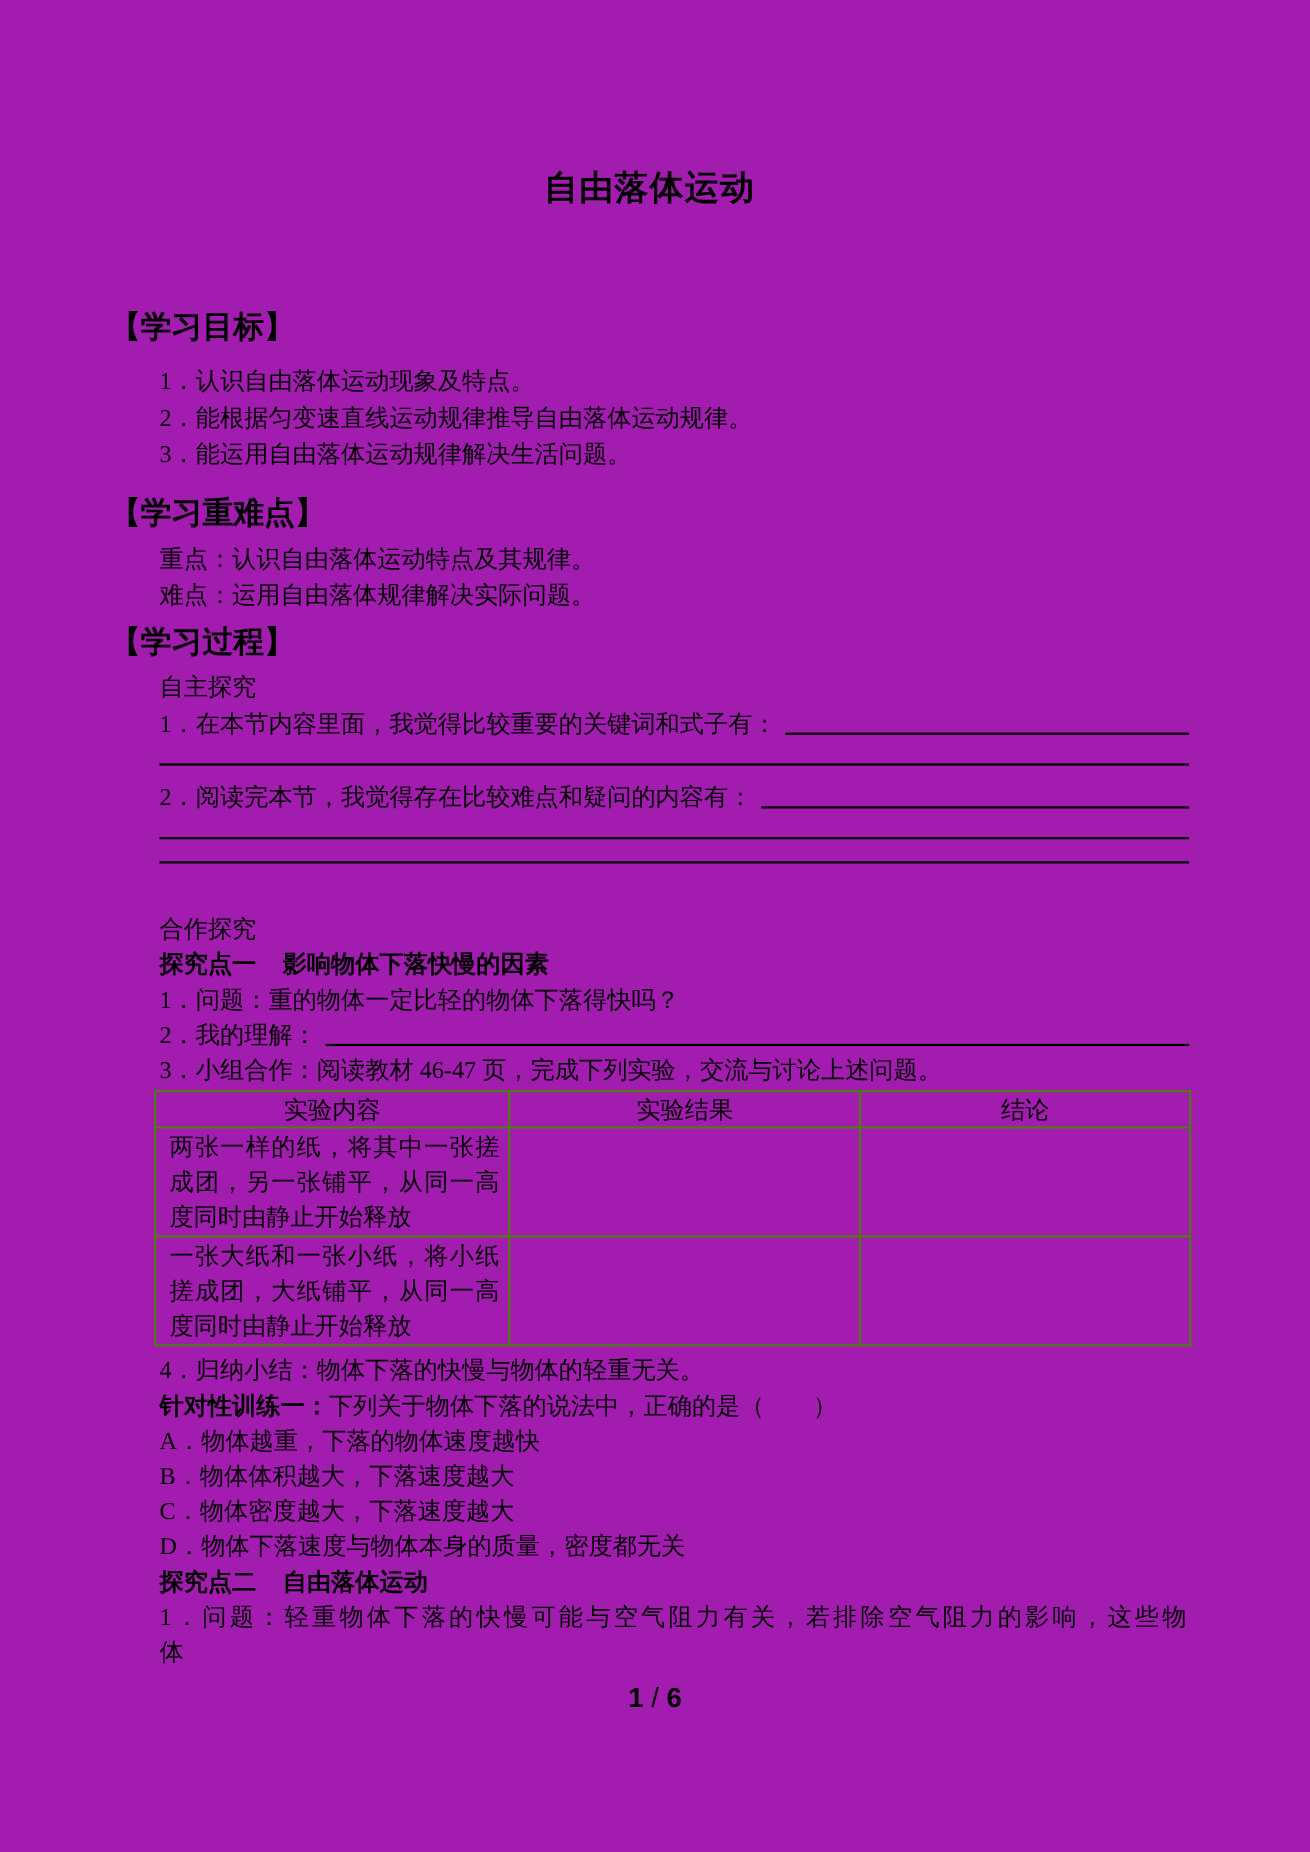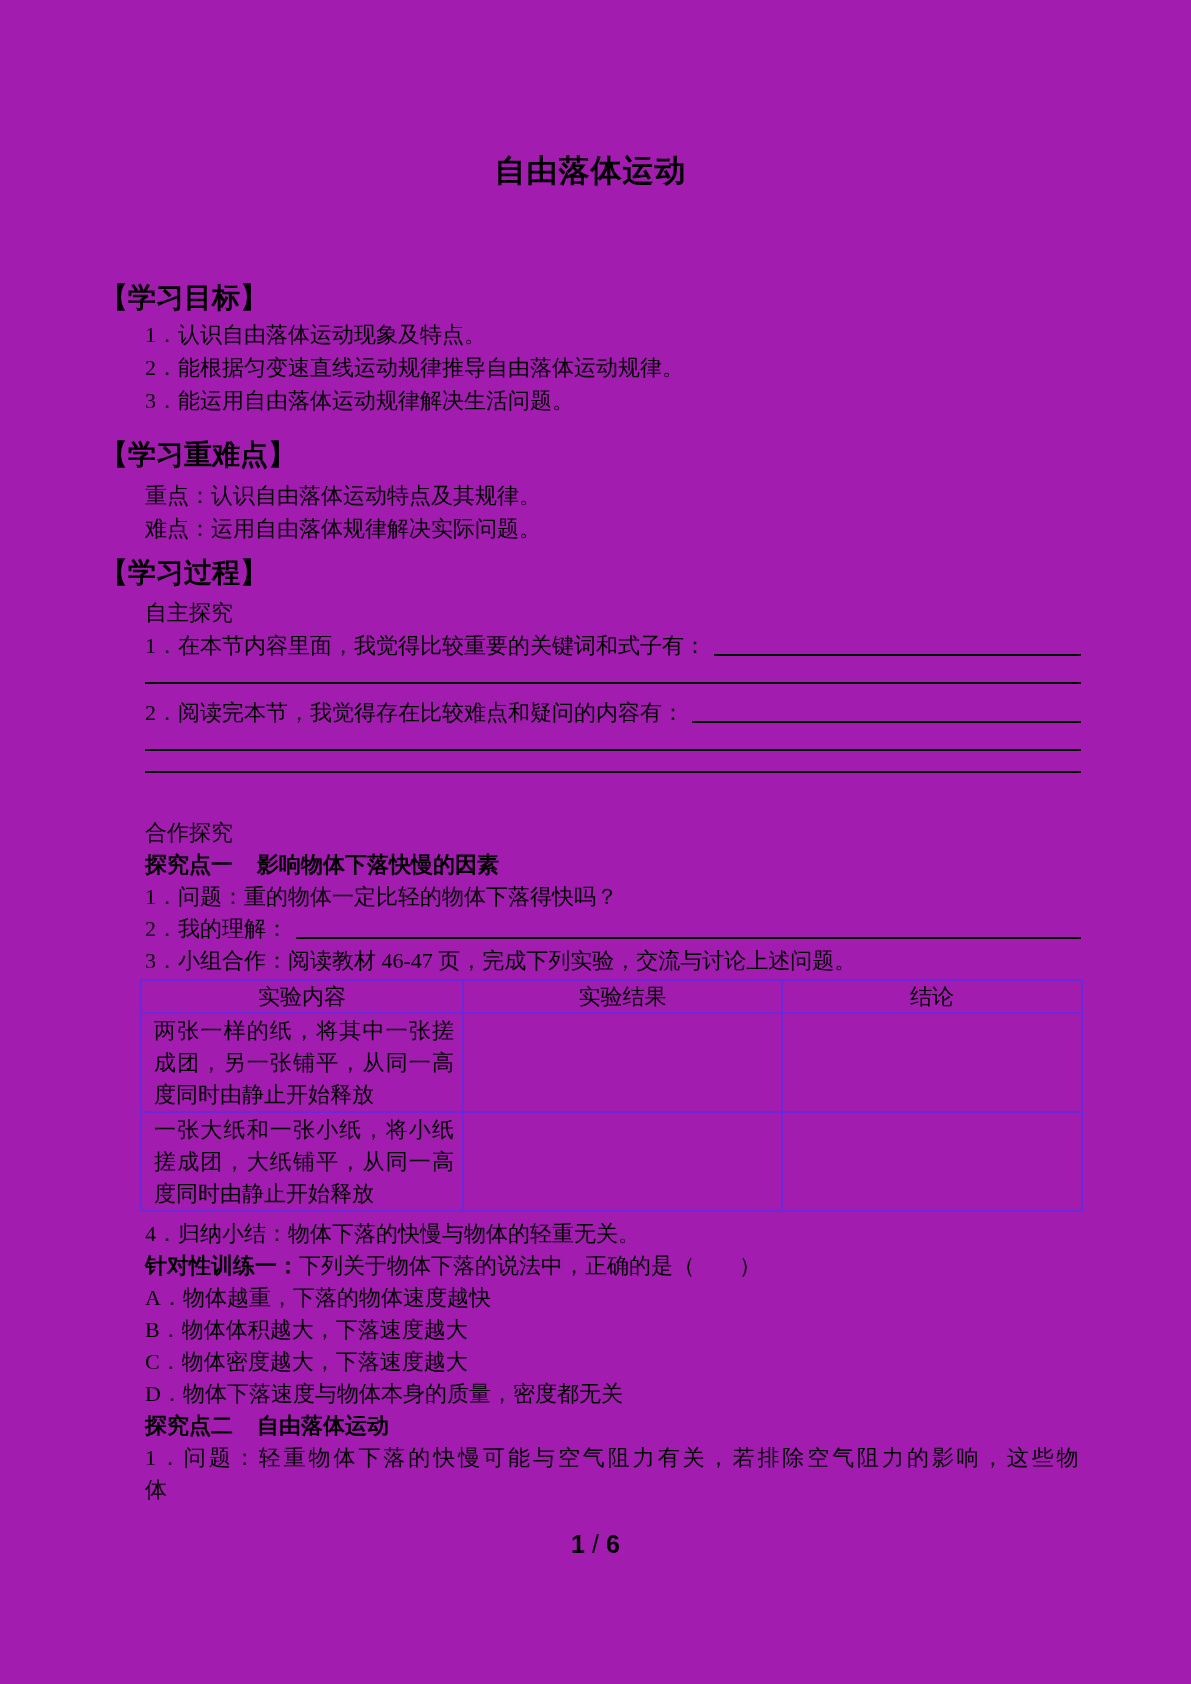--- a/index.html
+++ b/index.html
@@ -33,21 +33,21 @@
   }
   .section-heading.tight { margin-top: 18px; }
   .section-heading.tighter { margin-top: 8px; }
 
   .line {
     font-size: 22px;
     line-height: 33px;
   }
   .line.compact { line-height: 32px; }
   .indent { margin-left: 45px; }
-  .mt8 { margin-top: 0; }
+  .mt8 { margin-top: 12px; }
   .mt4 { margin-top: 4px; }
   .mt3 { margin-top: 3px; }
   .mt6 { margin-top: 6px; }
   .mt12 { margin-top: 12px; justify-content: flex-end; }
   .mt44 { margin-top: 44px; }
 
   .hei {
     font-family: "Liberation Sans", "DejaVu Sans", sans-serif;
     font-weight: 700;
   }
@@ -72,21 +72,21 @@
 
   .exp-table {
     margin-left: 40px;
     margin-top: 2px;
     width: 941px;
     border-collapse: collapse;
     table-layout: fixed;
     font-size: 22px;
   }
   .exp-table th, .exp-table td {
-    border: 2px solid #6d28d9;
+    border: 2px solid #4d7c0f;
     font-weight: 400;
     vertical-align: top;
   }
   .exp-table th {
     height: 33px;
     text-align: center;
     line-height: 31px;
   }
   .exp-table td {
     height: 97px;

